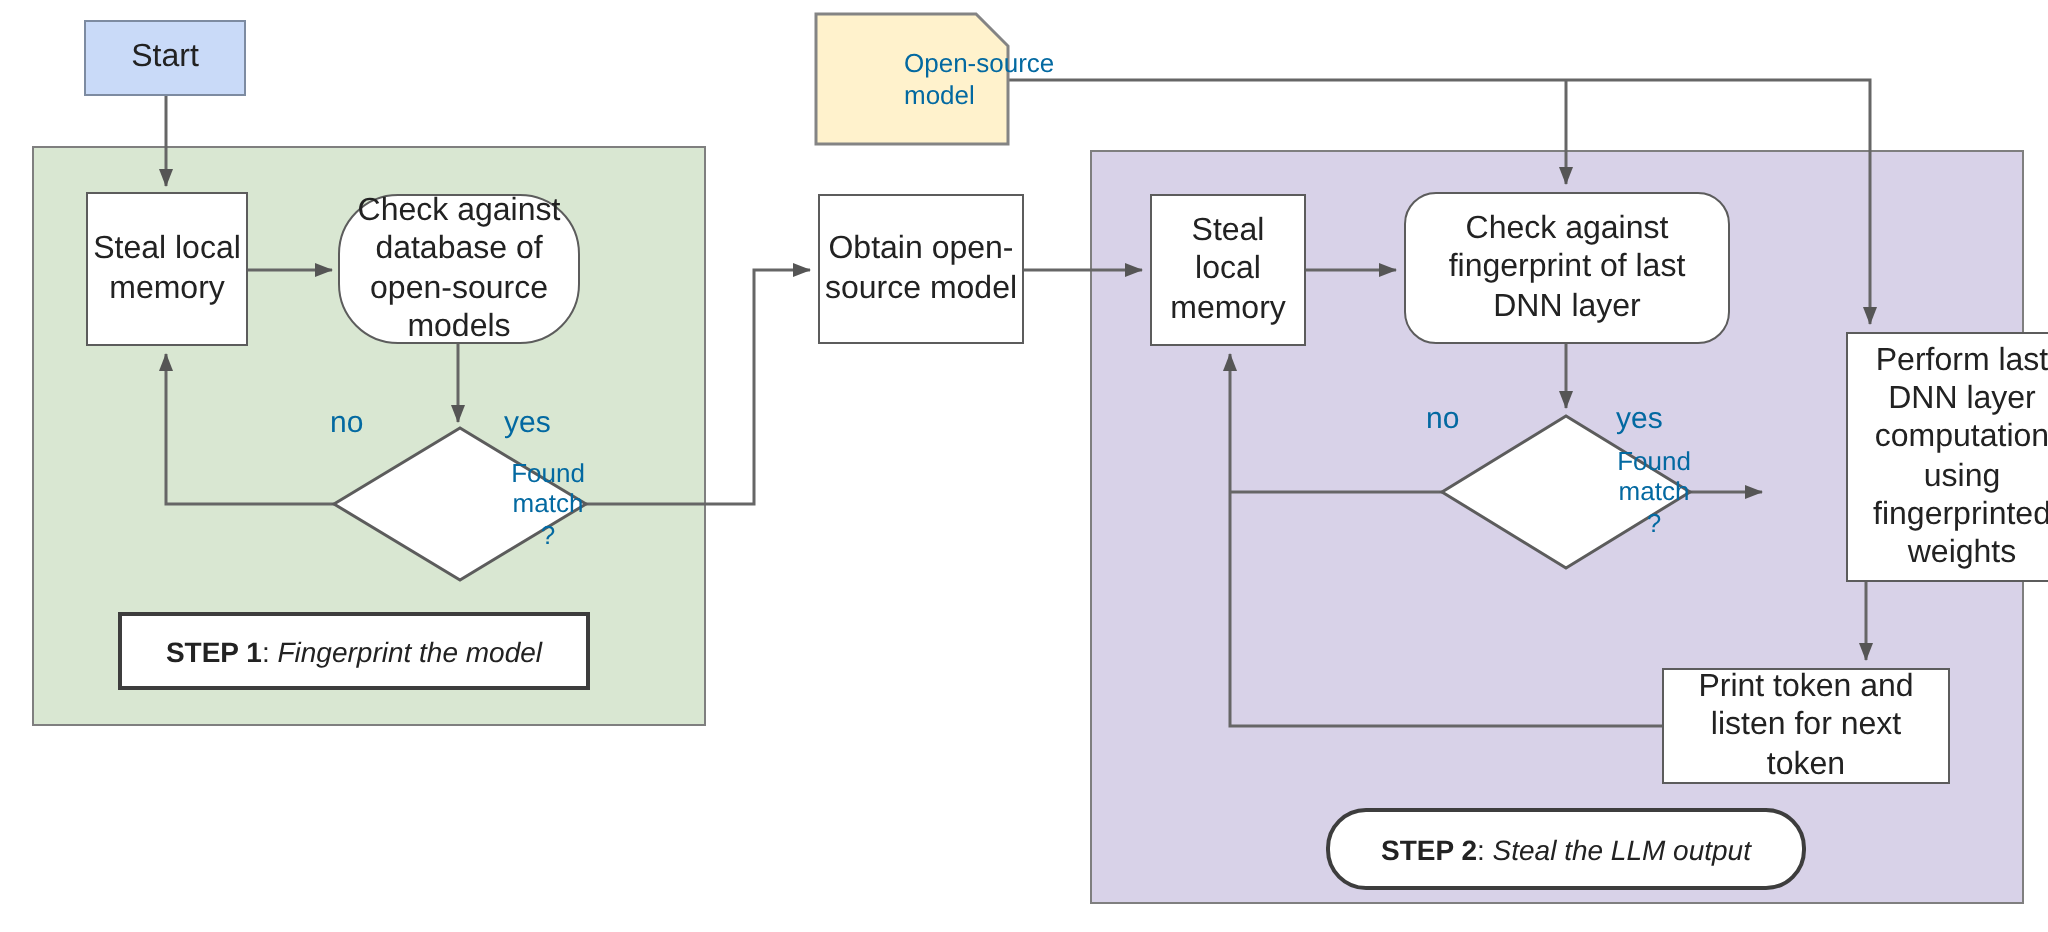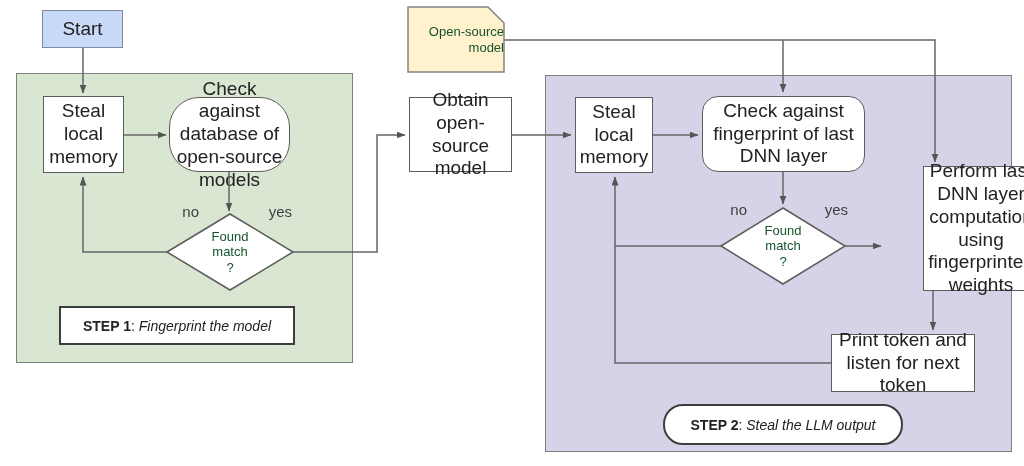--- a/index.html
+++ b/index.html
@@ -6,36 +6,36 @@
   #canvas{
     position:relative;width:1024px;height:466px;background:#ffffff;overflow:hidden;
     font-family:"Liberation Sans","DejaVu Sans",sans-serif;color:#222;
   }
   .region{position:absolute;box-sizing:border-box;border:1px solid #7f7f7f;}
   .region-green{background:#d9e7d2;}
   .region-purple{background:#d8d2e8;}
   .box{
     position:absolute;box-sizing:border-box;background:#ffffff;border:1.5px solid #5c5c5c;
     display:flex;align-items:center;justify-content:center;text-align:center;
-    font-size:19px;line-height:1.2;padding:2px;color:#222;
+    font-size:16px;line-height:1.2;padding:2px;color:#222;
   }
   .box-start{background:#c9daf8;border-color:#7d8ba1;}
   .steplabel{
     position:absolute;box-sizing:border-box;background:#ffffff;border:2px solid #3d3d3d;
     display:flex;align-items:center;justify-content:center;text-align:center;
     font-size:14px;color:#222;white-space:pre;
   }
   .steplabel .b{font-weight:bold;}
   .steplabel .i{font-style:italic;}
   .overlay{
     position:absolute;display:flex;flex-direction:column;align-items:center;justify-content:center;
-    text-align:right;font-size:13px;line-height:1.2;color:#14532d;pointer-events:none;
+    text-align:left;font-size:13px;line-height:1.2;color:#0369a1;pointer-events:none;margin-left:44px;
   }
   .branch{
-    position:absolute;font-size:15px;color:#404040;text-align:right;
+    position:absolute;font-size:15px;color:#0369a1;text-align:left;
   }
   svg.connectors{position:absolute;left:0;top:0;pointer-events:none;}
 </style>
 </head>
 <body>
 
 <div id="canvas">
 
   <div class="region region-green" style="left:16px;top:73px;width:337px;height:290px;"></div>
   <div class="region region-purple" style="left:545px;top:75px;width:467px;height:377px;"></div>

